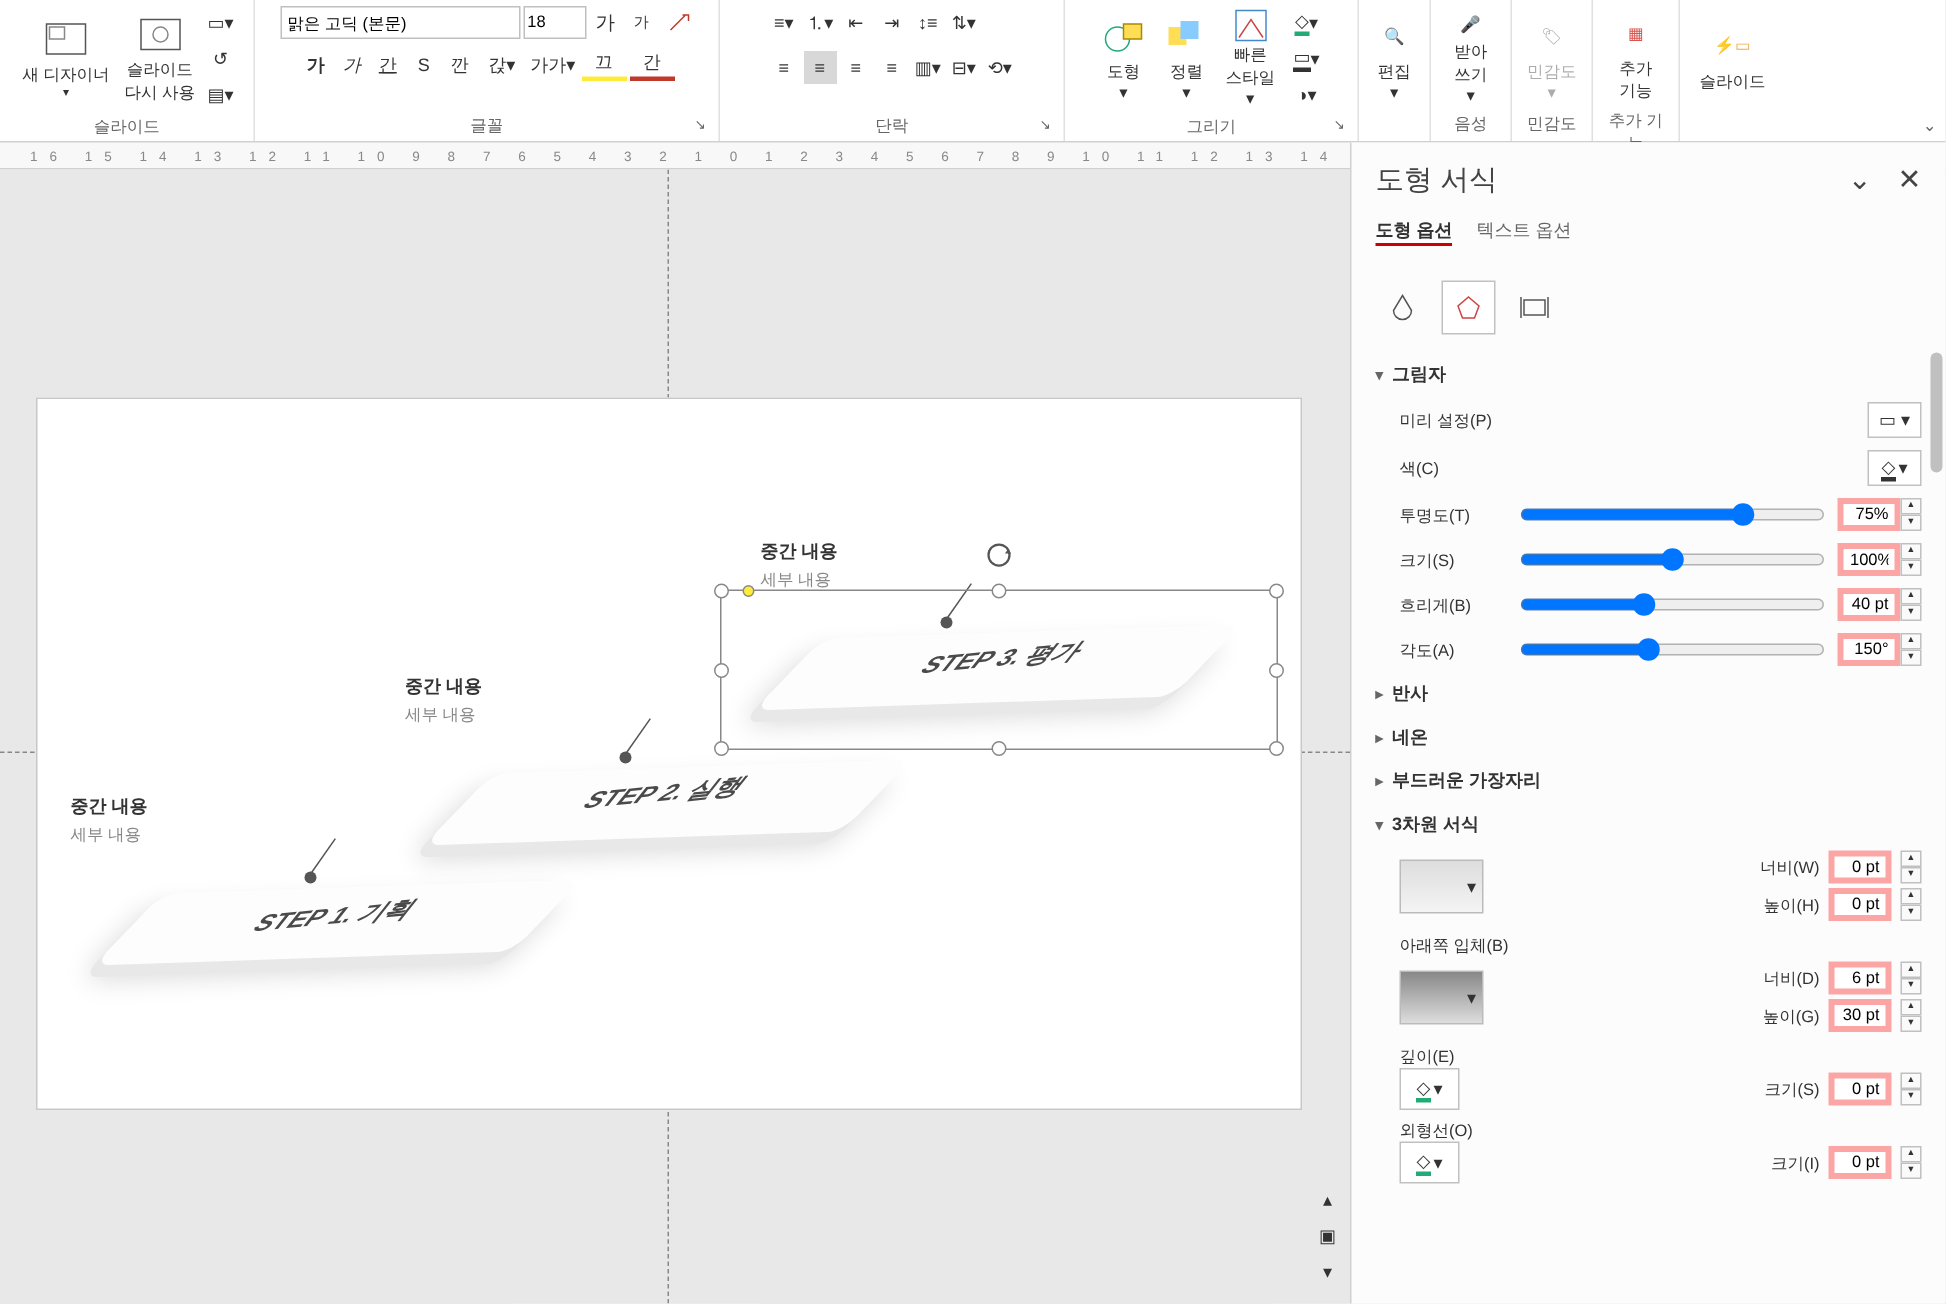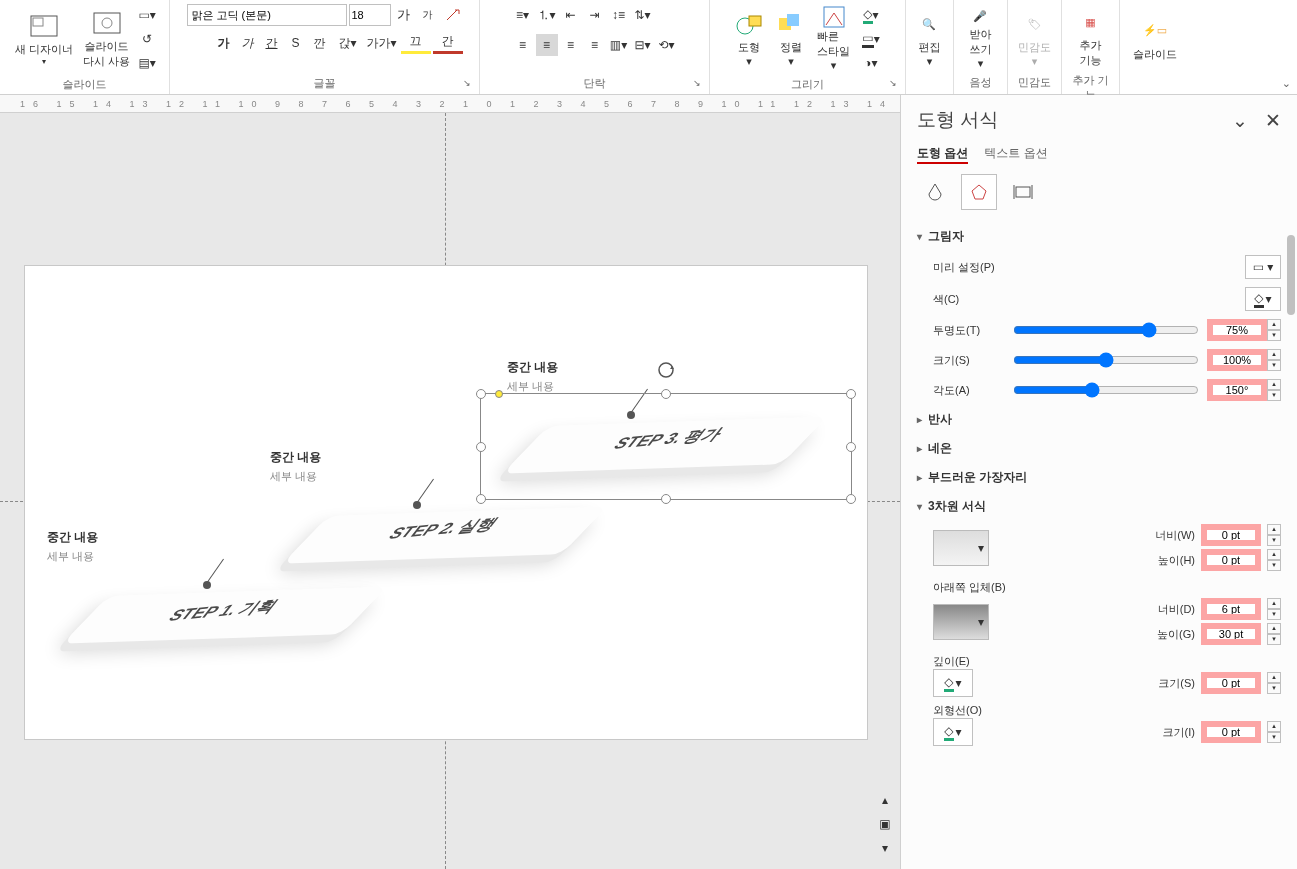--- a/index.html
+++ b/index.html
@@ -35,31 +35,31 @@
 .callout-sub { position: absolute; font-size: 11px; color: #888; }
 
 .selection { position: absolute; border: 1px solid #888; }
 .sel-handle { position: absolute; width: 10px; height: 10px; background: #fff; border: 1px solid #888; border-radius: 50%; }
 .sel-rot { position: absolute; width: 20px; height: 20px; top: -34px; left: 50%; margin-left: -10px; }
 .sel-pivot { position: absolute; width: 8px; height: 8px; background: #ffeb3b; border: 1px solid #888; border-radius: 50%; left: 14px; top: -4px; }
 
 
 .side-panel { position: absolute; right: 0; top: 95px; width: 397px; bottom: 0; background: #fcfcfc; border-left: 1px solid #d0d0d0; padding: 12px 16px; overflow-y: auto; }
 .sp-title { font-size: 19px; color: #444; margin-bottom: 12px; display: flex; justify-content: space-between; align-items: center; }
-.sp-tabs { display: flex; gap: 16px; font-size: 12px; margin-bottom: 10px; }
+.sp-tabs { display: flex; gap: 16px; font-size: 12px; margin-bottom: 23px; }
 .sp-tab { cursor: pointer; color: #666; }
 .sp-tab.active { color: #333; font-weight: bold; border-bottom: 2px solid #c00; }
 .sp-icons { display: flex; gap: 8px; margin-bottom: 12px; }
 .sp-icon-btn { width: 36px; height: 36px; border: 1px solid transparent; display: flex; align-items: center; justify-content: center; cursor: pointer; }
 .sp-icon-btn.active { border-color: #c0c0c0; background: #fff; }
 .sp-section-hdr { display: flex; align-items: center; gap: 6px; font-size: 12px; font-weight: bold; padding: 6px 0; cursor: pointer; }
 .sp-row { display: flex; align-items: center; padding: 4px 0 4px 16px; }
 .sp-row-label { flex: 0 0 72px; font-size: 11px; }
 .sp-slider { flex: 1; margin: 0 8px; }
-.sp-input { width: 60px; height: 22px; border: 6px solid #fca5a5; font-size: 11px; padding: 0 4px; text-align: center; }
+.sp-input { width: 42px; height: 22px; border: 4px solid #fca5a5; font-size: 11px; padding: 0 4px; text-align: right; }
 .sp-spin { width: 14px; display: flex; flex-direction: column; }
 .sp-spin-btn { height: 11px; border: 1px solid #c0c0c0; font-size: 7px; line-height: 7px; text-align: center; cursor: pointer; background: #fafafa; }
 .sp-combo { width: 36px; height: 24px; border: 1px solid #c0c0c0; background: #fff; display: flex; align-items: center; justify-content: center; cursor: pointer; gap: 2px; }
 .sp-bevel { width: 56px; height: 36px; border: 1px solid #bbb; background: linear-gradient(#ddd,#f4f4f4); display: flex; align-items: center; justify-content: flex-end; padding-right: 4px; cursor: pointer; margin-left: 16px; }
 .d-row { display: flex; align-items: center; gap: 6px; margin: 3px 0; }
 .d-lbl { font-size: 11px; width: 48px; text-align: right; }
 .scroll-ind { position: absolute; right: 2px; top: 140px; bottom: 10px; width: 8px; }
 .scroll-thumb { position: absolute; top: 0; width: 8px; height: 80px; background: #c0c0c0; border-radius: 4px; }
 .collapse-caret { font-size: 10px; color: #666; }
 .expand-arrow { position: absolute; right: 6px; bottom: 4px; font-size: 11px; color: #666; cursor: pointer; }
@@ -94,21 +94,21 @@
       <div style="display:flex;flex-direction:column;gap:2px">
         <div class="rbtn-sm">▭▾</div>
         <div class="rbtn-sm">↺</div>
         <div class="rbtn-sm">▤▾</div>
       </div>
     </div>
     <div class="ribbon-group-label">슬라이드</div>
   </div>
 
   <div class="ribbon-group" style="width:310px;position:relative">
-    <div class="ribbon-group-content" style="flex-direction:column;align-items:flex-end">
+    <div class="ribbon-group-content" style="flex-direction:column;align-items:center">
       <div class="font-row">
         <input class="font-select" value="맑은 고딕 (본문)" style="">
         <input class="size-select" value="18" style="">
         <div class="rbtn-sm" style="font-size:13px">가</div>
         <div class="rbtn-sm" style="font-size:10px">가</div>
         <div class="rbtn-sm">
             <svg width="16" height="16">
               <path d="M3 13 L13 3 M11 3 L15 3 L15 7" stroke="#c0392b" fill="none"></path>
             </svg>
           </div>
@@ -177,21 +177,21 @@
           </div>
         <span>정렬</span>▾
       </div>
       <div class="rbtn-lg">
         <div class="icon-box">
             <svg width="28" height="24">
               <rect x="4" y="2" width="20" height="20" fill="#fff" stroke="#48c"></rect>
               <path d="M6 20 L14 8 L22 20" stroke="#c44" fill="none"></path>
             </svg>
           </div>
-        <span style="white-space:pre-line;text-align:left">빠른
+        <span style="white-space:pre-line;text-align:center">빠른
 스타일</span>▾
       </div>
       <div style="display:flex;flex-direction:column;gap:2px">
         <div class="rbtn-sm" style="width:30px"><span style="border-bottom:3px solid #2a7">◇</span>▾</div>
         <div class="rbtn-sm" style="width:30px"><span style="border-bottom:3px solid #333">▭</span>▾</div>
         <div class="rbtn-sm" style="width:30px">◑▾</div>
       </div>
     </div>
     <div class="ribbon-group-label">그리기</div>
     <div class="dialog-launcher">↘</div>
@@ -347,20 +347,29 @@
   <div class="sp-row">
     <div class="sp-row-label">크기(S)</div>
     <input type="range" class="sp-slider" min="0" max="200" value="100" style="">
     <input class="sp-input" value="100%" style="">
     <div class="sp-spin">
         <div class="sp-spin-btn">▴</div>
         <div class="sp-spin-btn">▾</div>
       </div>
   </div>
   <div class="sp-row">
+    <div class="sp-row-label">흐리게(B)</div>
+    <input type="range" class="sp-slider" min="0" max="100" value="40" style="">
+    <input class="sp-input" value="40 pt" style="">
+    <div class="sp-spin">
+        <div class="sp-spin-btn">▴</div>
+        <div class="sp-spin-btn">▾</div>
+      </div>
+  </div>
+  <div class="sp-row">
     <div class="sp-row-label">각도(A)</div>
     <input type="range" class="sp-slider" min="0" max="360" value="150" style="">
     <input class="sp-input" value="150°" style="">
     <div class="sp-spin">
         <div class="sp-spin-btn">▴</div>
         <div class="sp-spin-btn">▾</div>
       </div>
   </div>
 
   <div class="sp-section-hdr">

